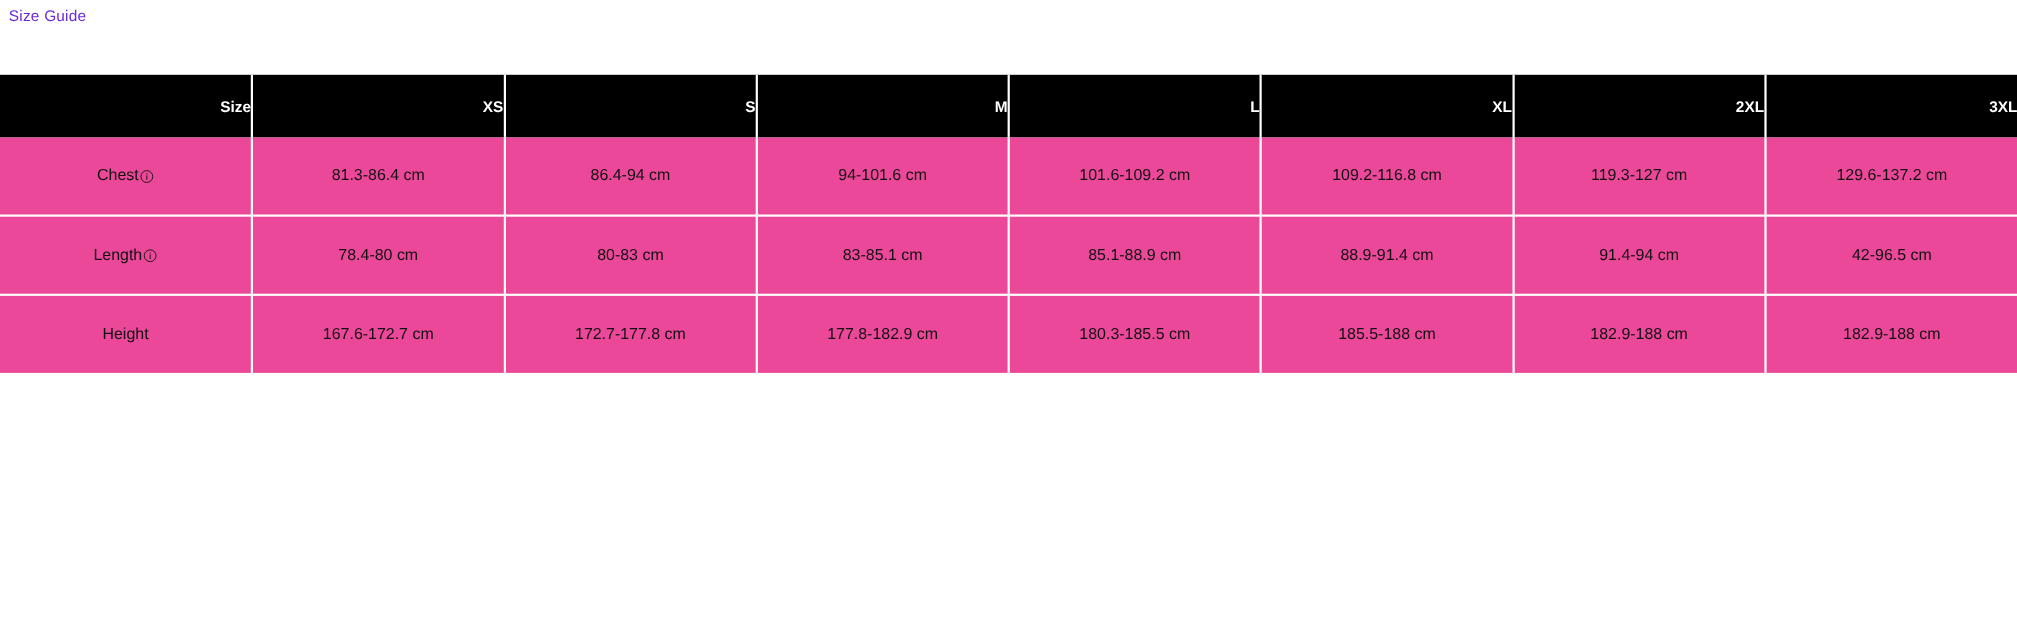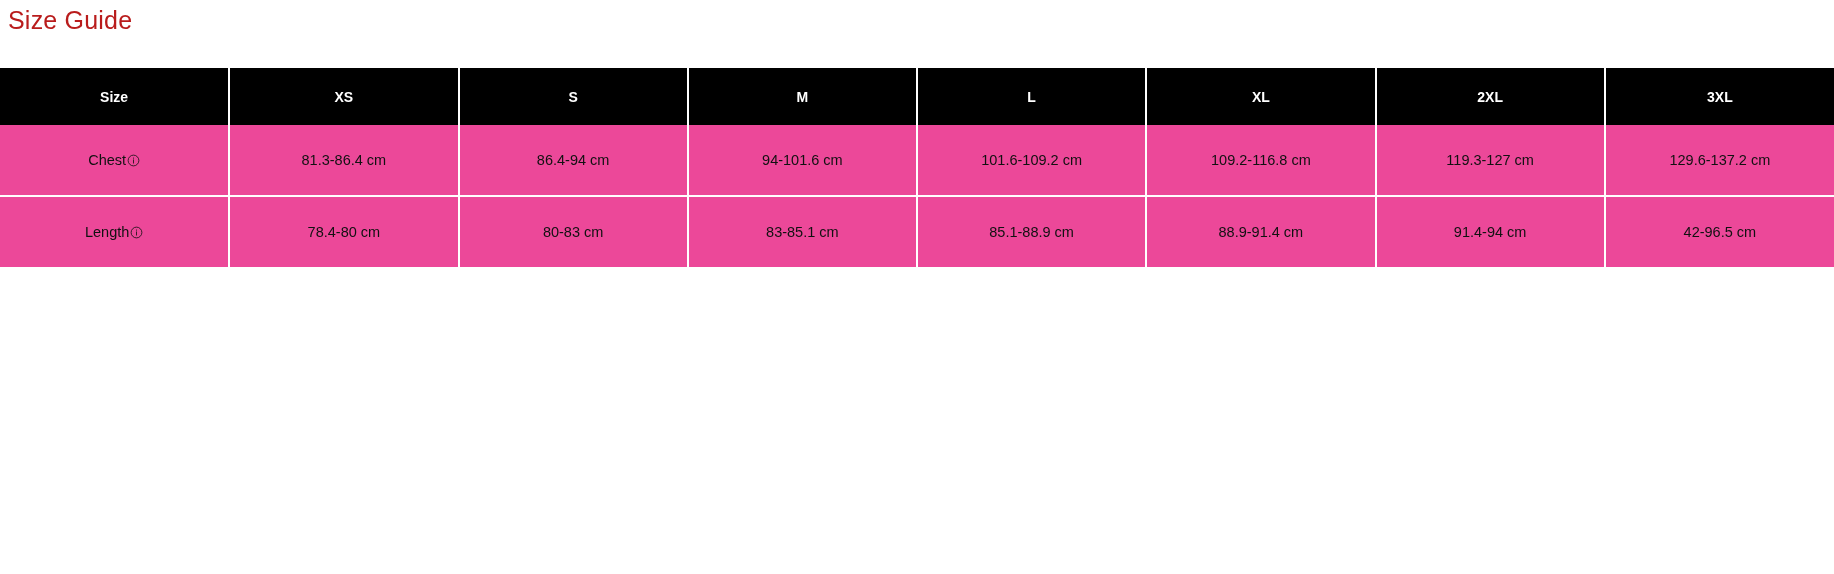--- a/index.html
+++ b/index.html
@@ -17,23 +17,23 @@
   .page {
     position: relative;
     width: 1834px;
     height: 574px;
     background: #ffffff;
   }
   .page-title {
     position: absolute;
     left: 8px;
     top: 6px;
-    font-size: 25px;
+    font-size: 14px;
     font-weight: 400;
-    color: #b91c1c;
+    color: #6d28d9;
     letter-spacing: 0.2px;
   }
   .table-wrap {
     position: absolute;
     left: 0;
     top: 68px;
     width: 1834px;
   }
   table.size-table {
     border-collapse: collapse;
@@ -44,21 +44,21 @@
   table.size-table td {
     padding: 0;
     margin: 0;
   }
   thead th {
     background: #000000;
     color: #ffffff;
     font-size: 14px;
     font-weight: 700;
     height: 57px;
-    text-align: center;
+    text-align: right;
     vertical-align: middle;
     border-right: 2px solid #ffffff;
   }
   thead th:last-child {
     border-right: none;
   }
   tbody td {
     background: #ec4899;
     height: 70px;
     text-align: center;
@@ -159,19 +159,33 @@
           <td>80-83 cm</td>
           <td>83-85.1 cm</td>
           <td>85.1-88.9 cm</td>
           <td>88.9-91.4 cm</td>
           <td>91.4-94 cm</td>
           <td>42-96.5 cm</td>
         </tr>
 
 
 
+        <tr>
+          <td class="row-label">
+            <span class="label-inner">
+              <span>Height</span>
+            </span>
+          </td>
+          <td>167.6-172.7 cm</td>
+          <td>172.7-177.8 cm</td>
+          <td>177.8-182.9 cm</td>
+          <td>180.3-185.5 cm</td>
+          <td>185.5-188 cm</td>
+          <td>182.9-188 cm</td>
+          <td>182.9-188 cm</td>
+        </tr>
 
 
       </tbody>
     </table>
   </div>
 
 </div>
 
 </body></html>

